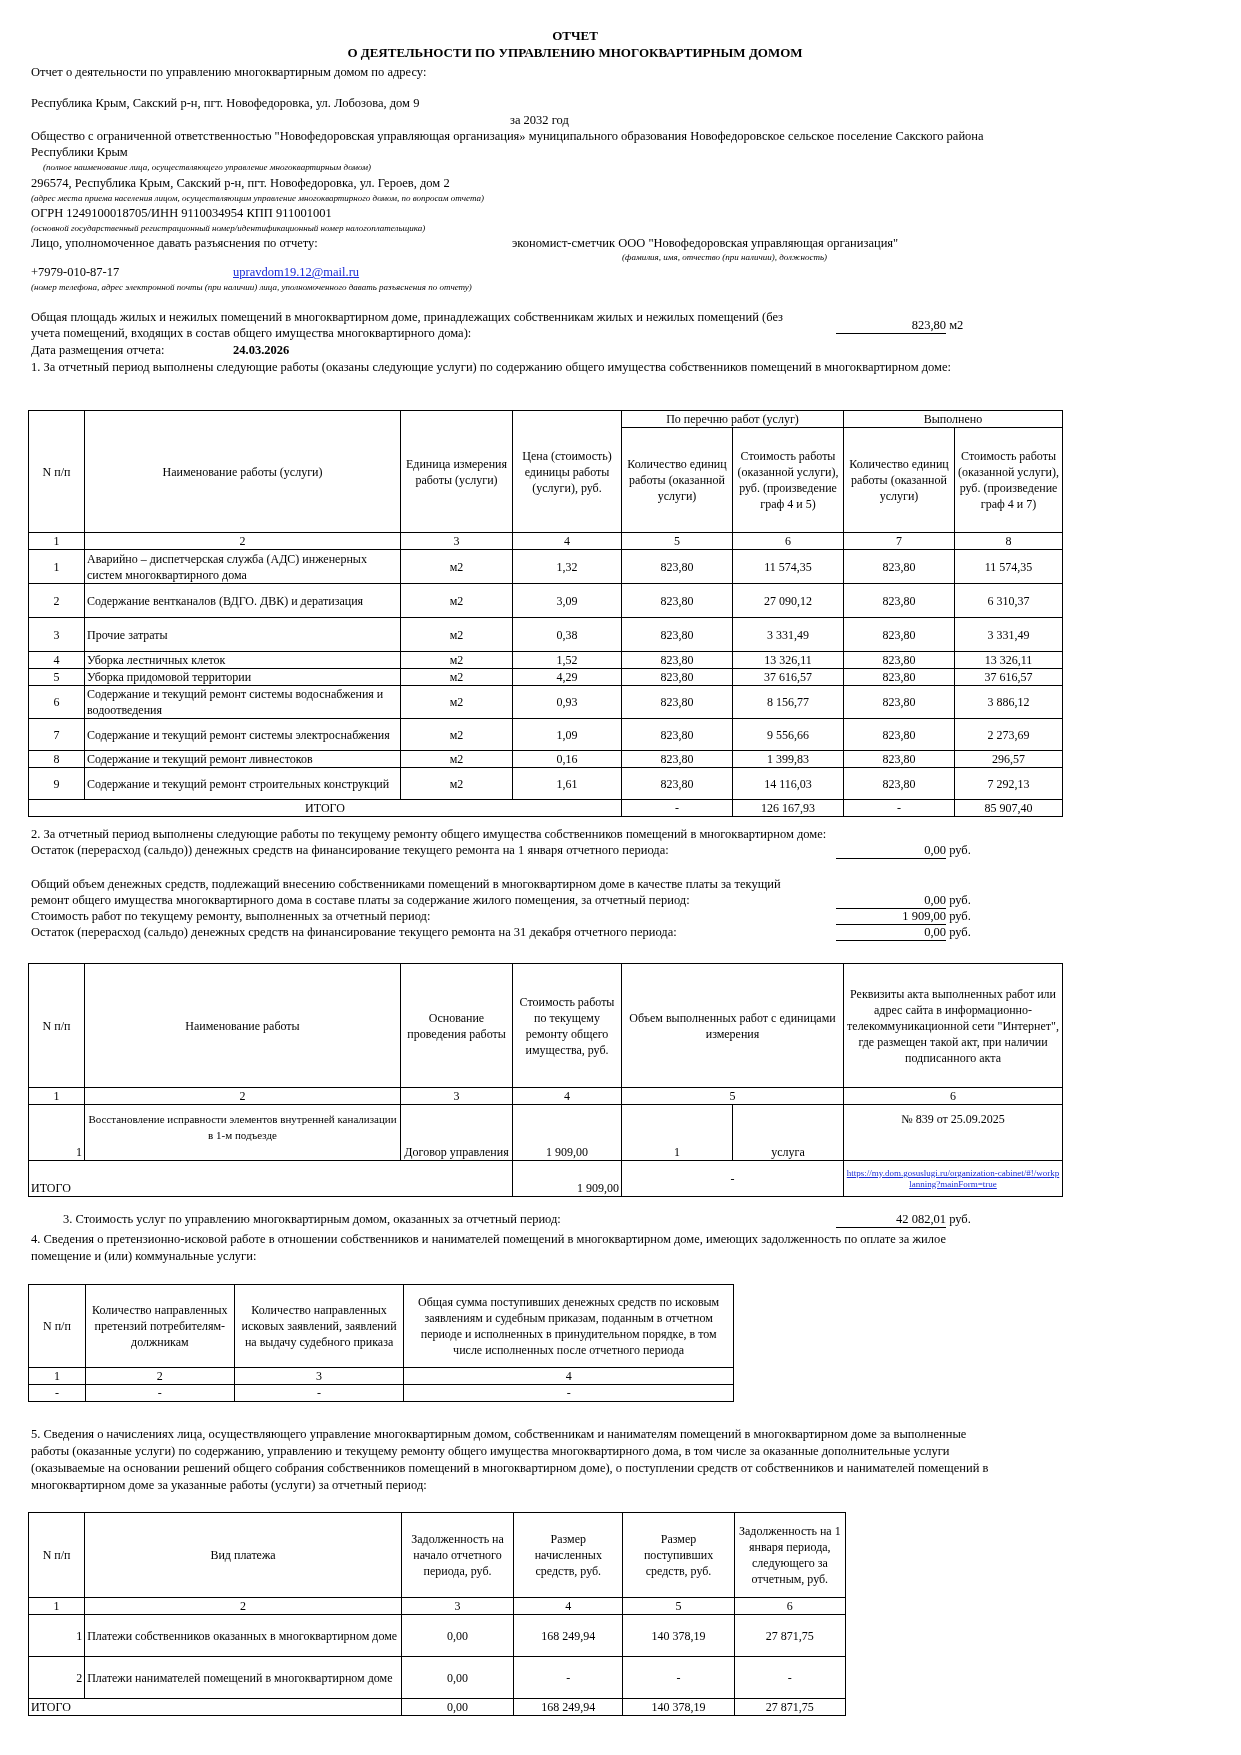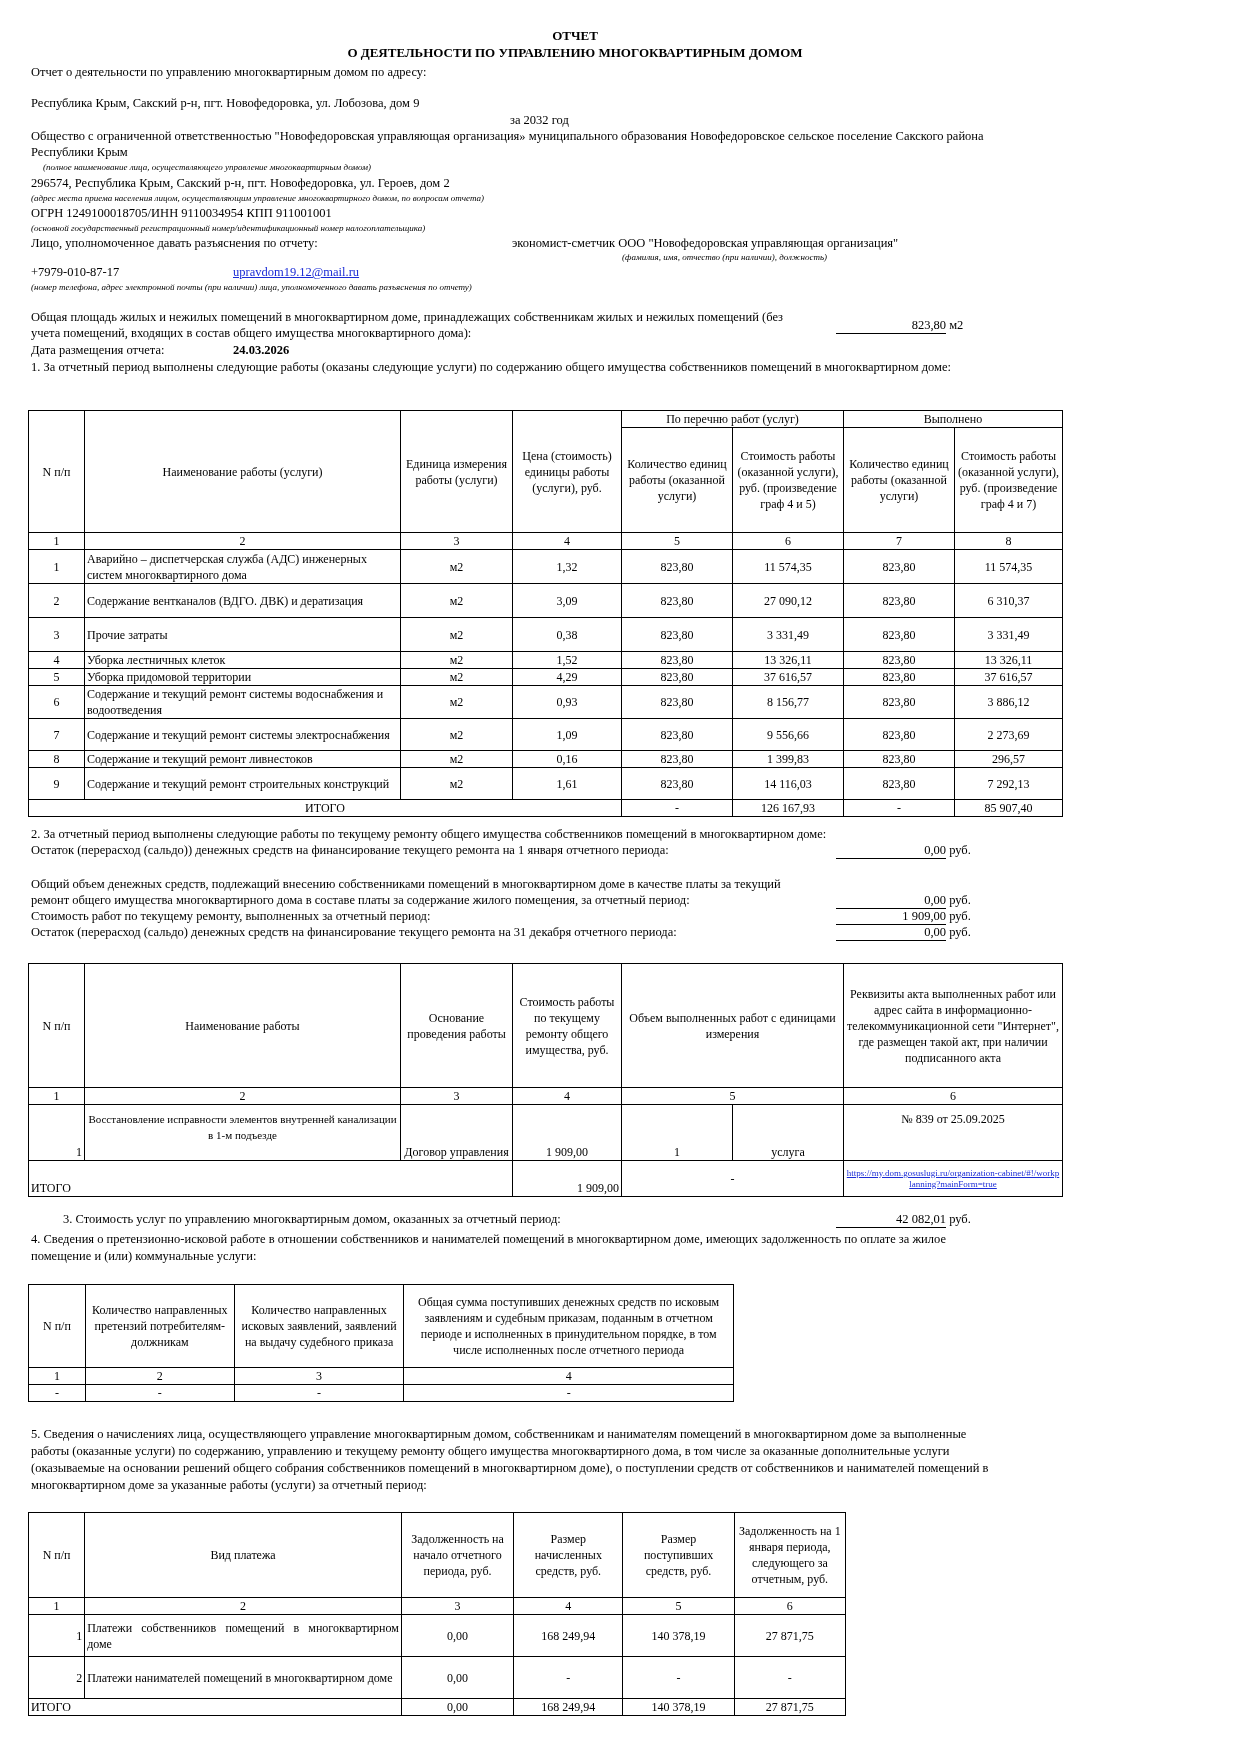--- a/index.html
+++ b/index.html
@@ -331,21 +331,21 @@
   <tr style="height:16px">
     <td>1</td>
     <td>2</td>
     <td>3</td>
     <td>4</td>
     <td>5</td>
     <td>6</td>
   </tr>
   <tr style="height:42px">
     <td class="right">1</td>
-    <td class="left" style="text-align:justify; text-align-last:left;">Платежи собственников помещений в многоквартирном доме</td>
+    <td class="left" style="text-align:justify; text-align-last:left;">Платежи собственников оказанных в многоквартирном доме</td>
     <td>0,00</td>
     <td>168 249,94</td>
     <td>140 378,19</td>
     <td>27 871,75</td>
   </tr>
   <tr style="height:42px">
     <td class="right">2</td>
     <td class="left" style="text-align:justify; text-align-last:left;">Платежи нанимателей помещений в многоквартирном доме</td>
     <td>0,00</td>
     <td>-</td>

